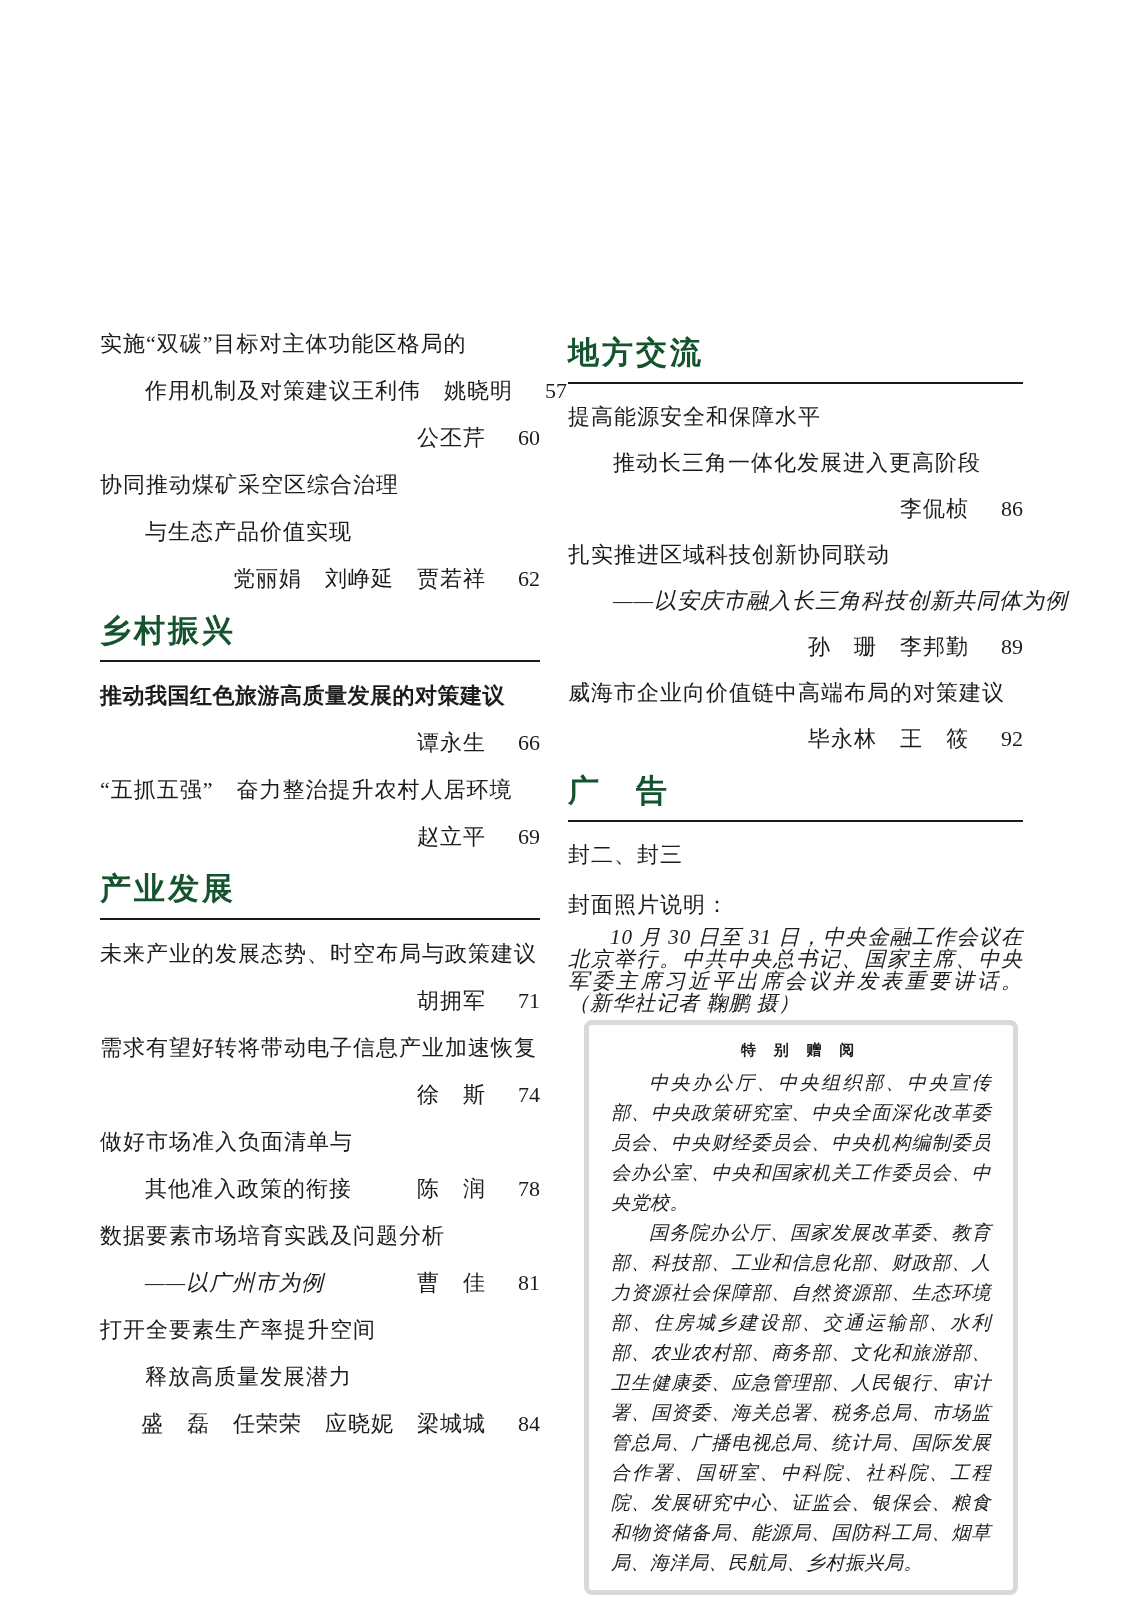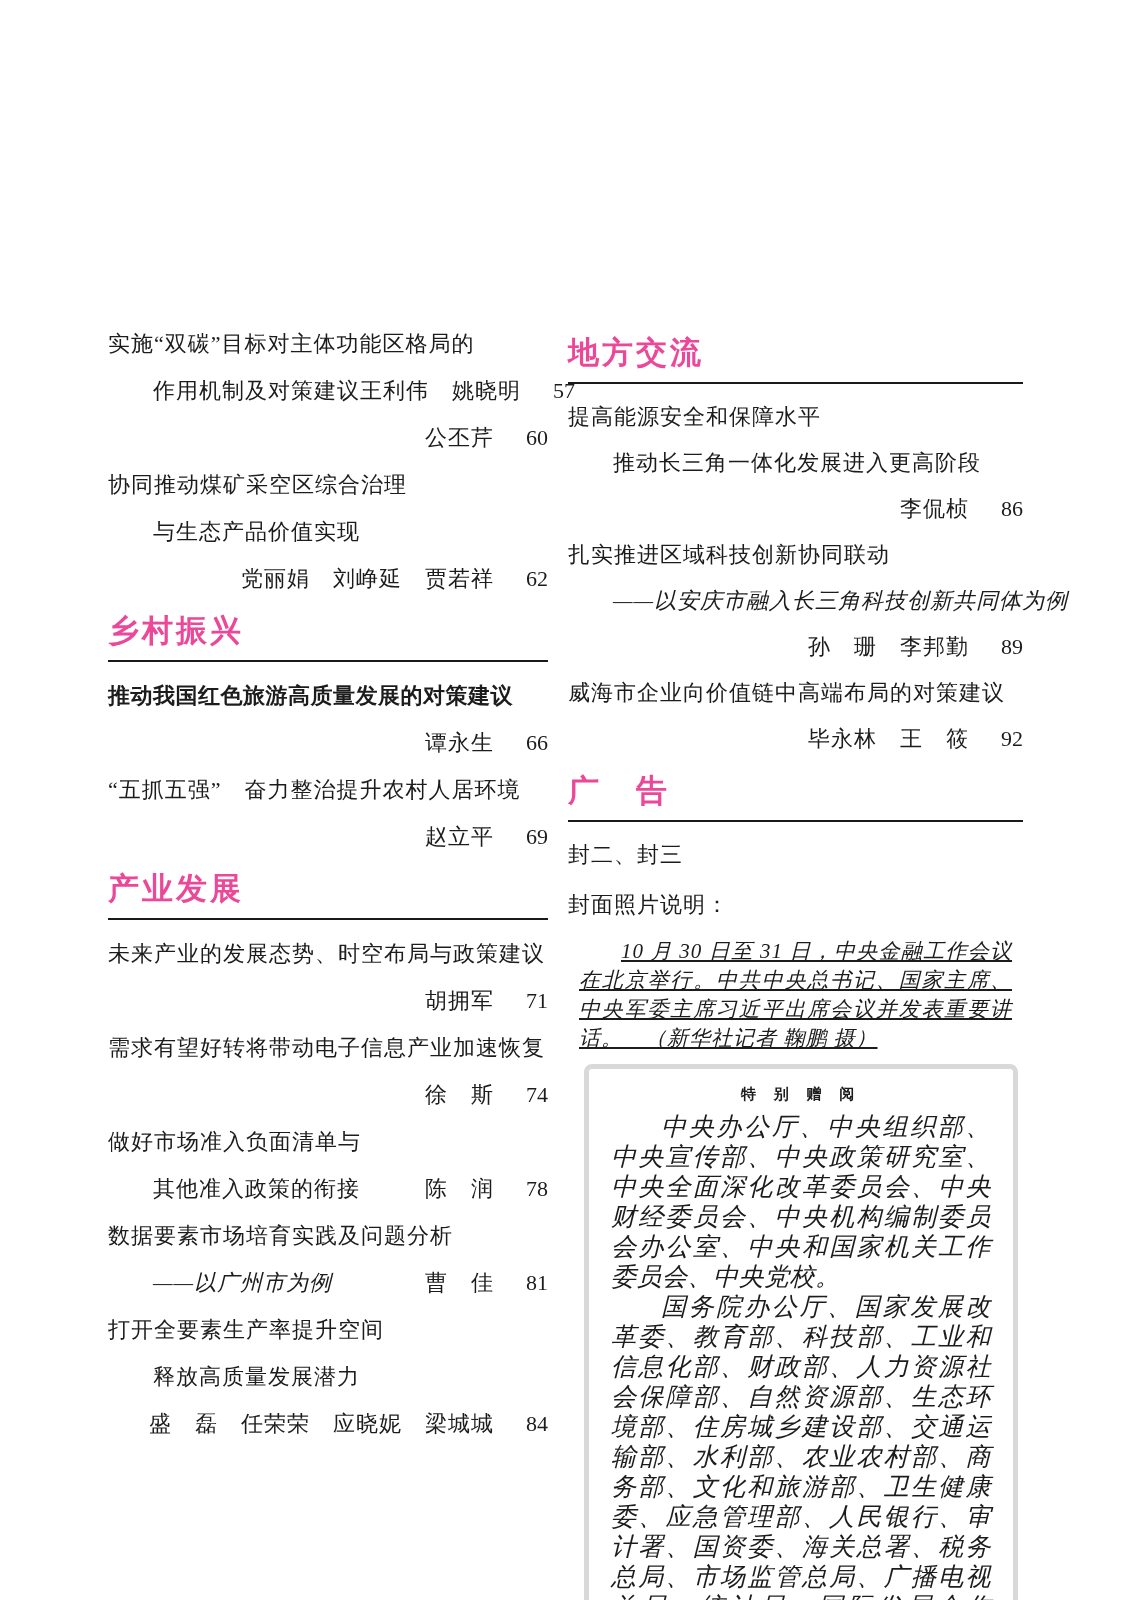--- a/index.html
+++ b/index.html
@@ -5,21 +5,21 @@
   html,body{margin:0;padding:0;}
   body{
     width:1130px;height:1600px;
     background:#ffffff;
     position:relative;
     font-family:"Liberation Serif","DejaVu Serif",serif;
     color:#1c1c1c;
     overflow:hidden;
   }
   .col{position:absolute;}
-  .col-left{left:108px;top:320px;width:440px;}
+  .col-left{left:100px;top:320px;width:440px;}
   .col-right{left:568px;top:330px;width:455px;}
 
   .row{
     display:flex;
     height:47px;line-height:47px;
     font-size:22px;
     white-space:nowrap;
     align-items:baseline;
   }
   .col-right .row{height:46px;line-height:46px;}
@@ -34,58 +34,57 @@
   .right-part{margin-left:auto;display:flex;align-items:baseline;}
   .authors{letter-spacing:1px;}
   .pagenum{margin-left:26px;min-width:28px;text-align:right;}
 
   .section-heading{
     font-family:"Liberation Sans","DejaVu Sans",sans-serif;
     font-weight:700;
     font-size:31px;
     line-height:46px;
     letter-spacing:3px;
-    color:#ec4899;
+    color:#14532d;
     border-bottom:2px solid #1a1a1a;
     padding-bottom:6px;
     margin:6px 0 10px 0;
   }
   .col-right .section-heading.first{margin-top:0;}
 
   .cover-note{margin-top:6px;}
   .cover-label{font-size:22px;line-height:42px;letter-spacing:1px;}
   .cover-text{
-    font-size:21px;line-height:29px;
+    font-size:21px;line-height:22px;
     font-style:italic;
     text-indent:2em;
     text-align:justify;
     letter-spacing:1px;
-    margin:11px;
-    text-decoration:underline;
+    margin:0;
   }
 
   .gift-box{
     box-sizing:border-box;
     margin-top:6px;
     margin-left:16px;
     width:434px;
     border:5px solid #d9d9d9;
     border-radius:8px;
     padding:16px 22px 12px 22px;
     background:#ffffff;
   }
   .gift-title{
     text-align:center;
     font-weight:700;
     font-size:15px;
     letter-spacing:7px;
     margin:0 0 8px 0;
   }
   .gift-para{
-    font-size:25px;
+    font-size:19px;
     line-height:30px;
     font-style:italic;
     text-indent:2em;
     text-align:justify;
     margin:0;
     letter-spacing:0.5px;
   }
 </style>
 </head>
 <body>

